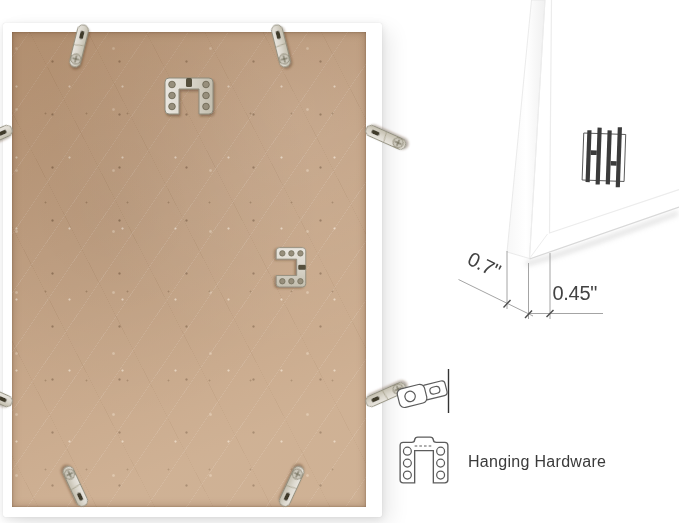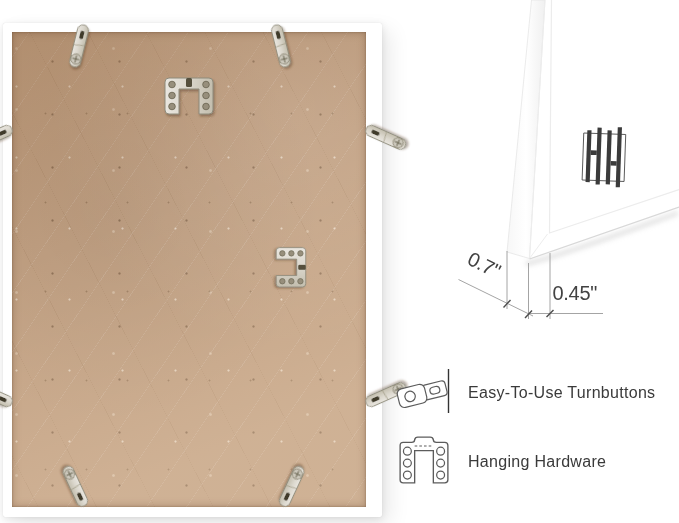--- a/index.html
+++ b/index.html
@@ -161,21 +161,20 @@
 
   <svg class="feature-icon ico-1" width="58" height="50" viewBox="0 0 58 50">
     <line x1="52.5" y1="3" x2="52.5" y2="47" stroke="#333333" stroke-width="1.4"></line>
     <g transform="rotate(-14 30 28)" fill="#ffffff" stroke="#5c5c5c" stroke-width="1.2">
       <rect x="27" y="19" width="24" height="15" rx="3.5"></rect>
       <rect x="34.5" y="23" width="10" height="7" rx="3.5"></rect>
       <rect x="2" y="17" width="28" height="19" rx="5"></rect>
       <circle cx="14" cy="26.5" r="5.2"></circle>
     </g>
   </svg>
-  <span class="feature-label lbl-1">Easy-To-Use Turnbuttons</span>
 
   <svg class="feature-icon ico-2" width="54" height="48" viewBox="0 0 52 46">
     <path d="M6,6 H14 Q17,6 17,3.5 Q17.5,1 20,1 H32 Q34.5,1 35,3.5 Q35,6 38,6 H46 Q49,6 49,9 V42 Q49,45 46,45 H35 V14 H17 V45 H6 Q3,45 3,42 V9 Q3,6 6,6 Z" fill="#ffffff" stroke="#5c5c5c" stroke-width="1.3"></path>
     <line x1="17" y1="9.5" x2="35" y2="9.5" stroke="#5c5c5c" stroke-width="1" stroke-dasharray="2.5 2"></line>
     <g fill="#ffffff" stroke="#5c5c5c" stroke-width="1.2">
       <circle cx="10" cy="14.5" r="3.8"></circle>
         <circle cx="10" cy="26" r="3.8"></circle>
         <circle cx="10" cy="37.5" r="3.8"></circle>
       <circle cx="42" cy="14.5" r="3.8"></circle>
         <circle cx="42" cy="26" r="3.8"></circle>

